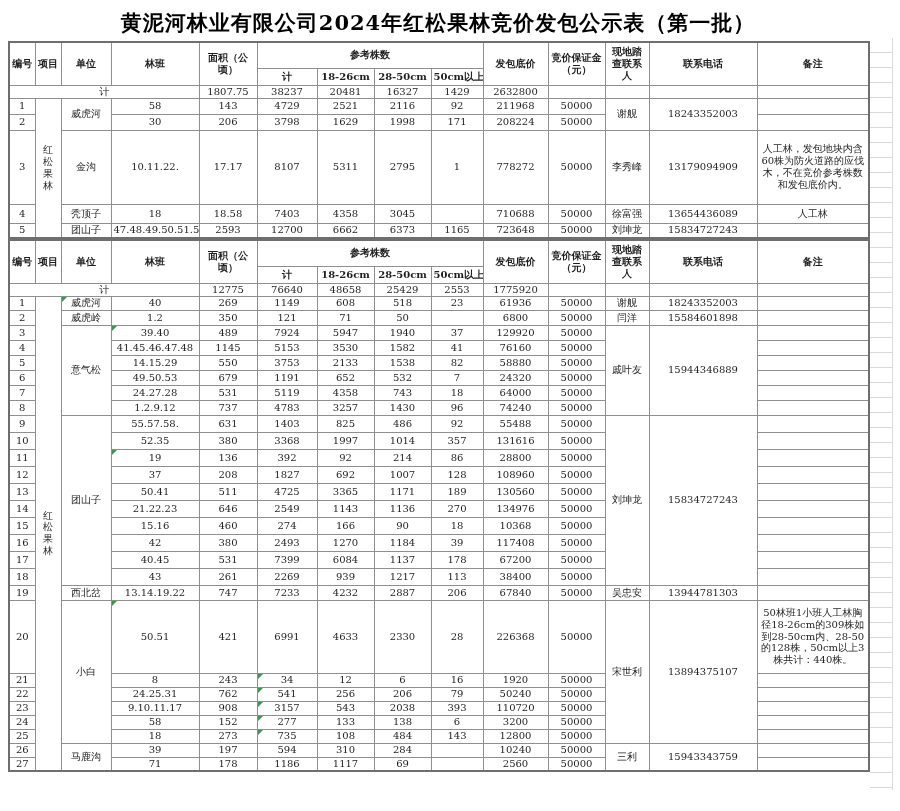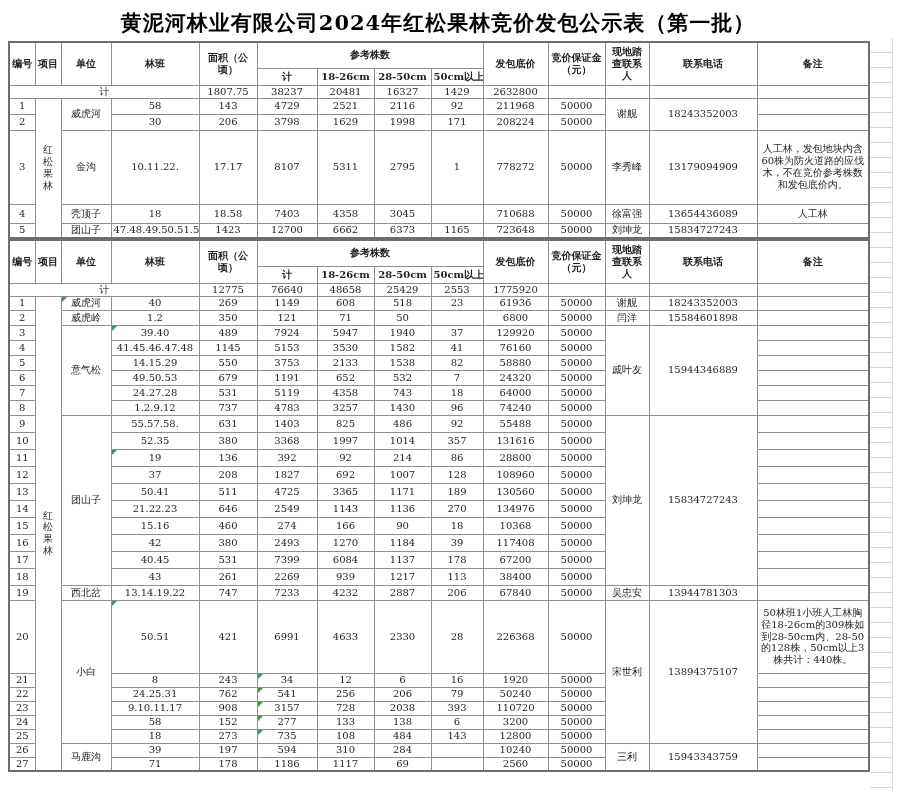--- a/index.html
+++ b/index.html
@@ -139,21 +139,21 @@
             <td class="">710688</td>
             <td class="">50000</td>
             <td class="">徐富强</td>
             <td class="">13654436089</td>
             <td class="rk">人工林</td>
           </tr>
           <tr style="height:15px">
             <td class="">5</td>
             <td class="">团山子</td>
             <td class="ban">47.48.49.50.51.52</td>
-            <td class="">1423</td>
+            <td class="">2593</td>
             <td class="">12700</td>
             <td class="">6662</td>
             <td class="">6373</td>
             <td class="">1165</td>
             <td class="">723648</td>
             <td class="">50000</td>
             <td class="">刘坤龙</td>
             <td class="">15834727243</td>
             <td class="rk"></td>
           </tr>
@@ -493,21 +493,21 @@
             <td class="">79</td>
             <td class="">50240</td>
             <td class="">50000</td>
             <td class="rk"></td>
           </tr>
           <tr style="height:14px">
             <td class="">23</td>
             <td class="ban">9.10.11.17</td>
             <td class="">908</td>
             <td class="gm">3157</td>
-            <td class="">728</td>
+            <td class="">543</td>
             <td class="">2038</td>
             <td class="">393</td>
             <td class="">110720</td>
             <td class="">50000</td>
             <td class="rk"></td>
           </tr>
           <tr style="height:14px">
             <td class="">24</td>
             <td class="ban">58</td>
             <td class="">152</td>

